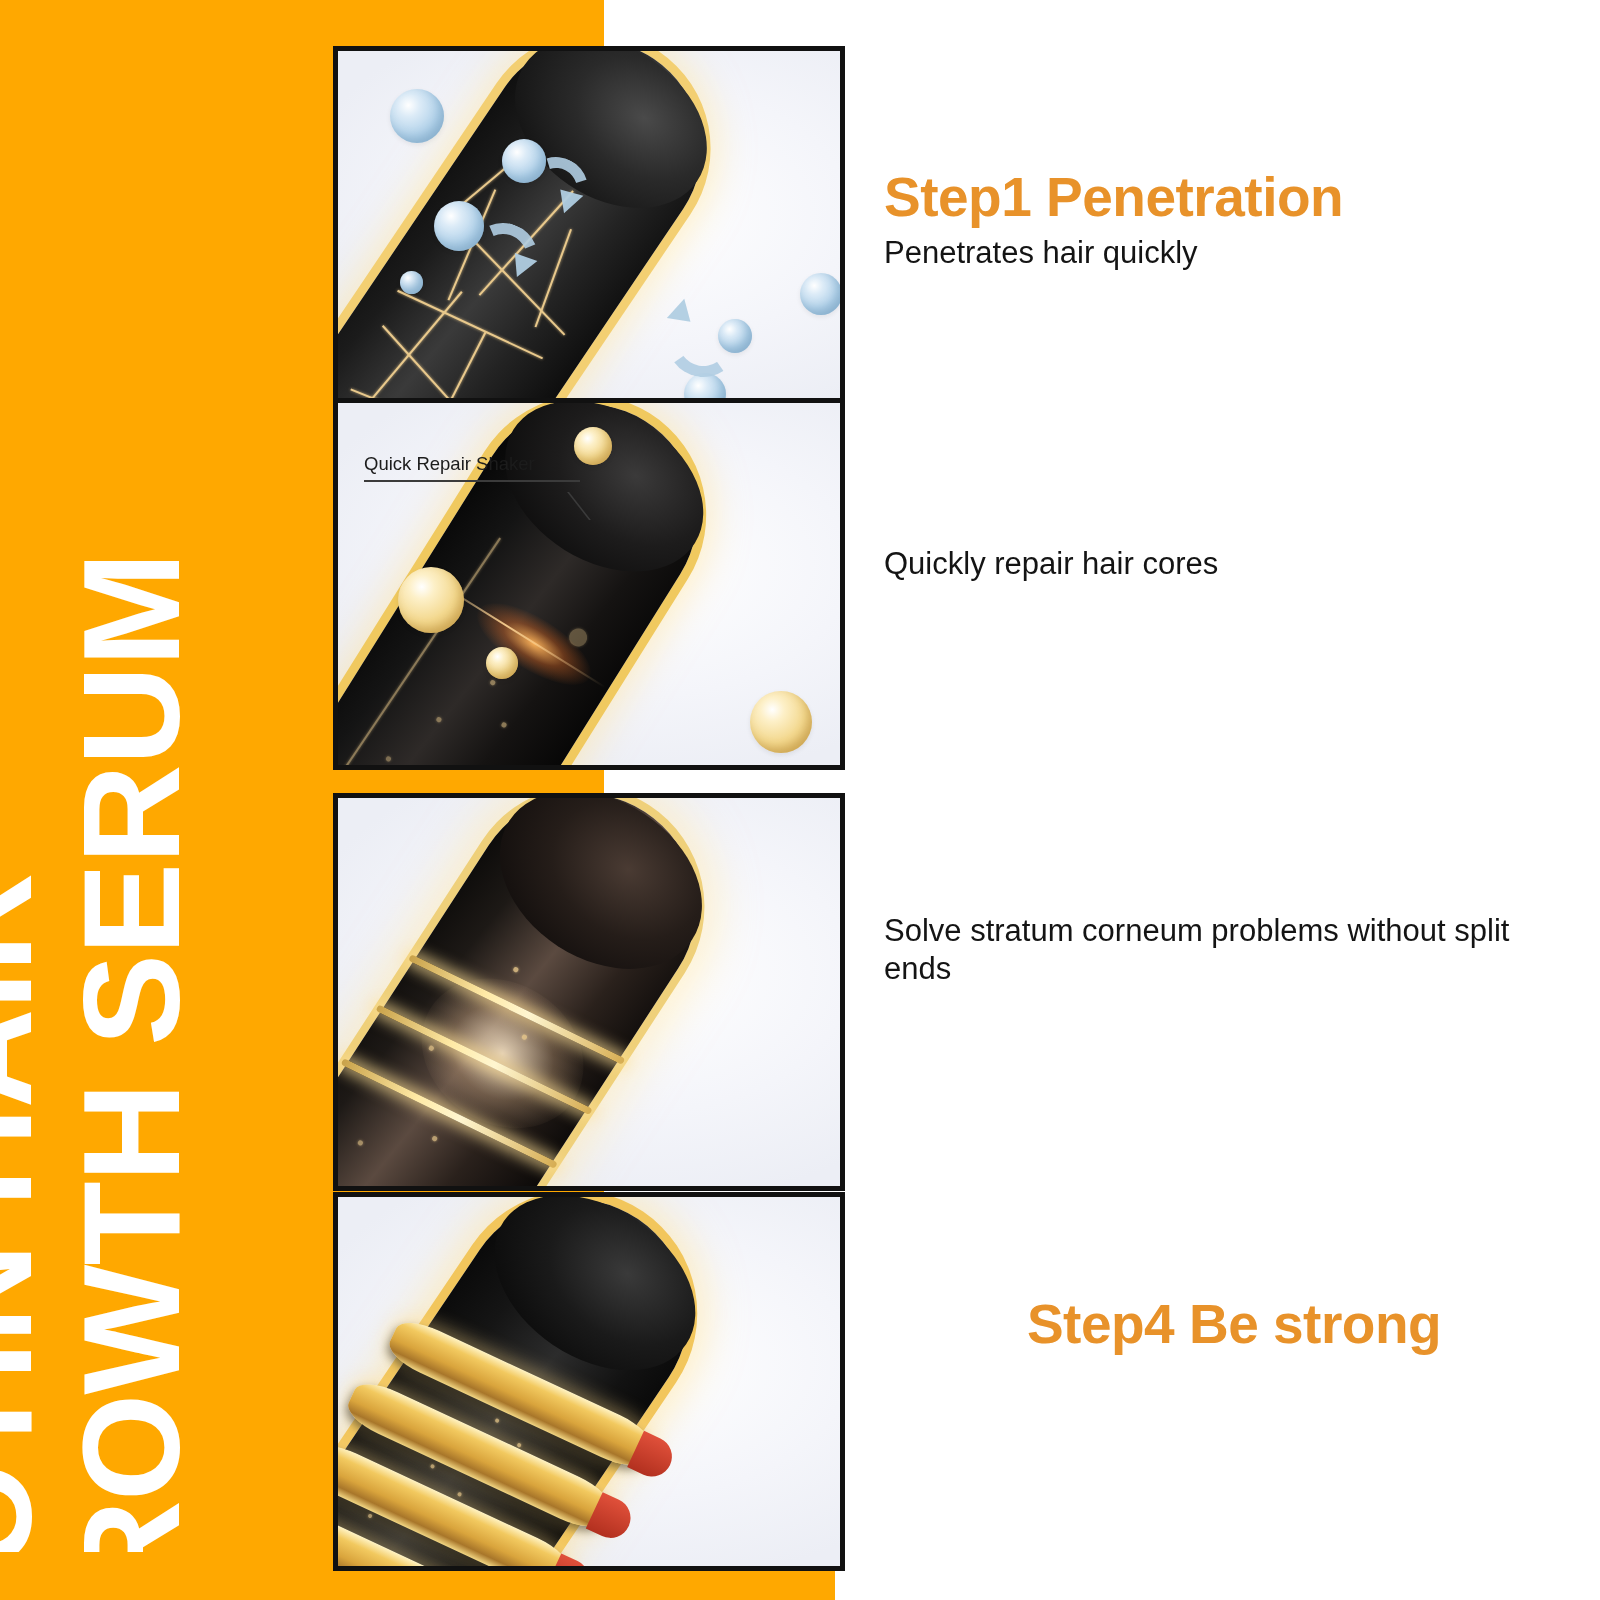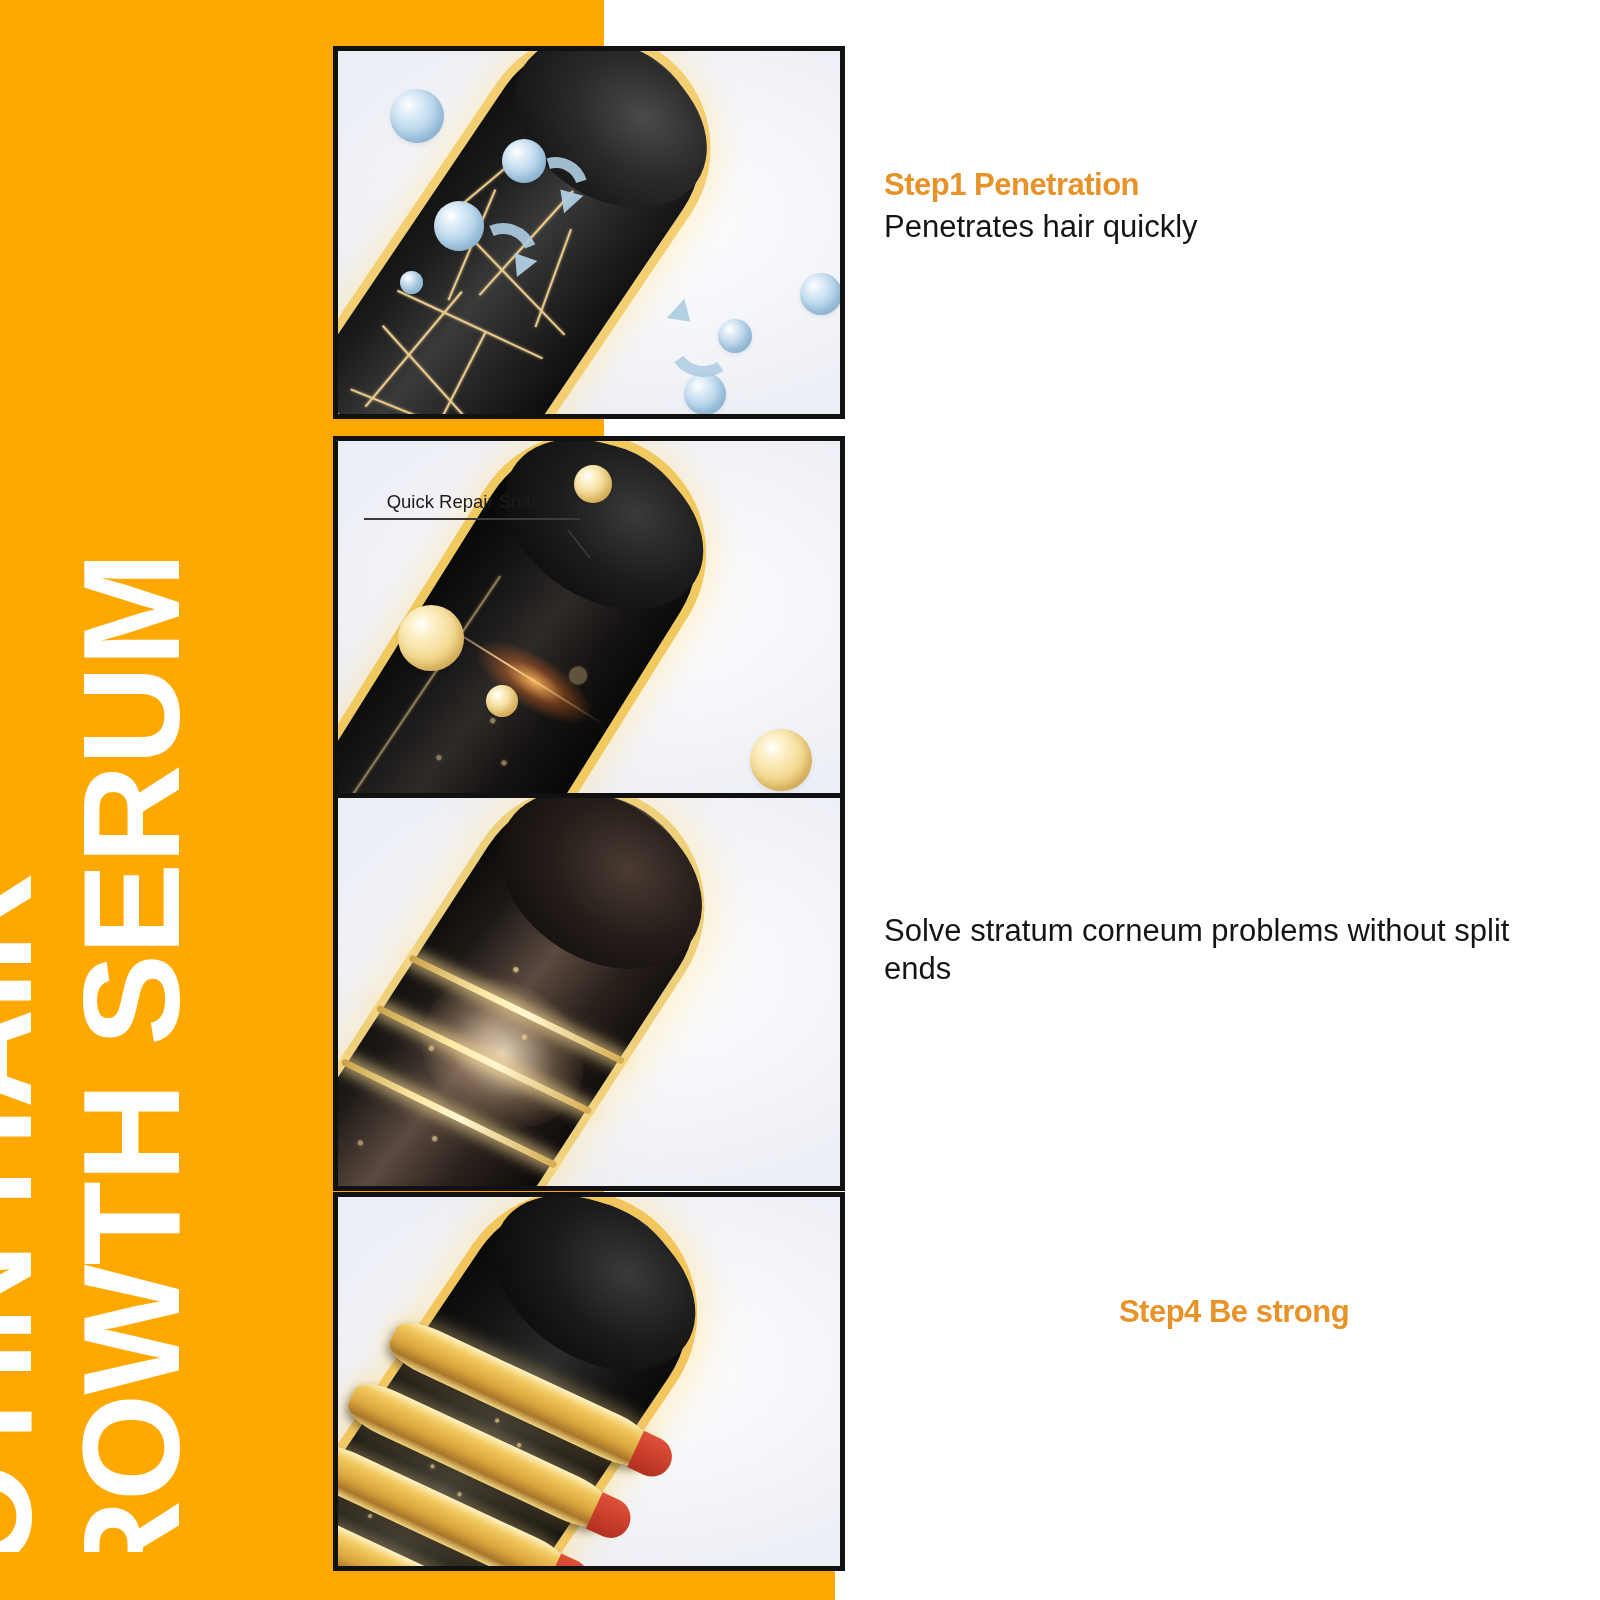--- a/index.html
+++ b/index.html
@@ -45,21 +45,21 @@
   .photo-panel{
     position:absolute;
     left:0;
     width:512px;
     border:5px solid #111111;
     box-sizing:border-box;
     background:#f7f8fc;
     overflow:hidden;
   }
   #photo-panel-1{ top:0px;    height:373px; }
-  #photo-panel-2{ top:390px;  height:372px;text-align:center; }
+  #photo-panel-2{ top:352px;  height:372px; }
   #photo-panel-3{ top:747px;  height:398px; }
   #photo-panel-4{ top:1146px; height:379px; }
 
   .panel-bg{
     position:absolute;inset:0;
     background:
       radial-gradient(ellipse 70% 60% at 60% 45%, #ffffff 0%, #f4f5fa 60%, #eceef5 100%);
   }
 
   
@@ -227,21 +227,21 @@
   }
   .step-block{ position:absolute; left:0; width:700px; }
   #step-block-1{ top:168px; }
   #step-block-2{ top:538px; }
   #step-block-3{ top:905px; }
   #step-block-4{ top:1295px;text-align:center; }
 
   .step-title{
     color:#e8922a;
     font-weight:bold;
-    font-size:31px;
+    font-size:55px;
     line-height:1.08;
     letter-spacing:-0.5px;
     white-space:nowrap;
   }
   .step-desc{
     color:#141414;
     font-size:31px;
     line-height:1.22;
     margin-top:7px;
     max-width:640px;
@@ -370,20 +370,21 @@
 </div>
 
 <div id="steps">
 
   <div class="step-block" id="step-block-1">
     <div class="step-title">Step1 Penetration</div>
     <div class="step-desc">Penetrates hair quickly</div>
   </div>
 
   <div class="step-block" id="step-block-2">
+    <div class="step-desc">Quickly repair hair cores</div>
   </div>
 
   <div class="step-block" id="step-block-3">
     <div class="step-desc">Solve stratum corneum problems without split ends</div>
   </div>
 
   <div class="step-block" id="step-block-4">
     <div class="step-title">Step4 Be strong</div>
   </div>
 

